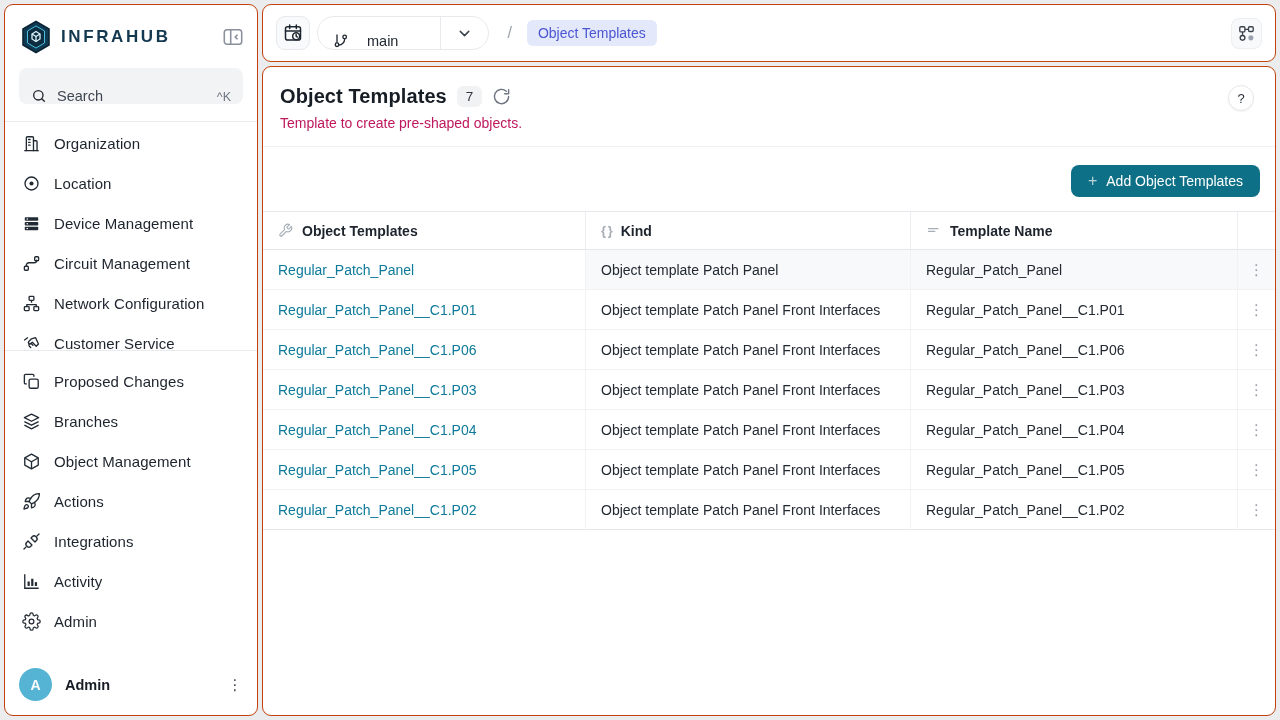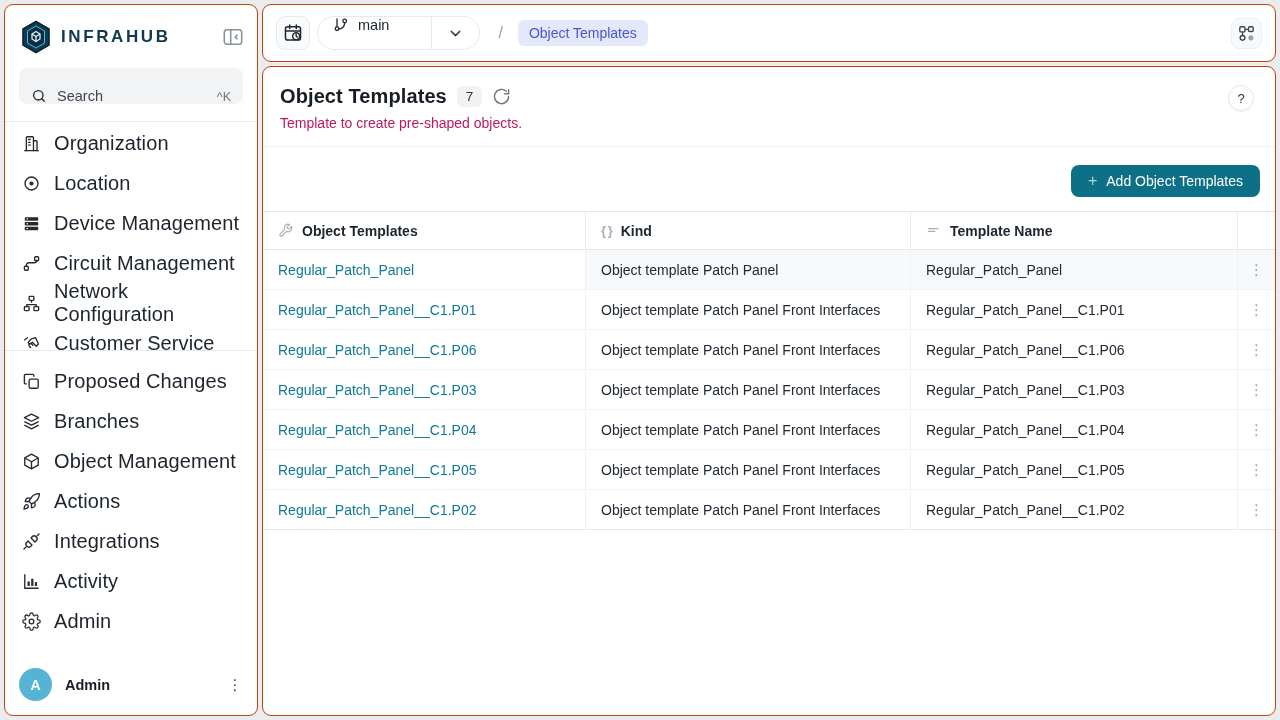--- a/index.html
+++ b/index.html
@@ -24,32 +24,32 @@
   .side-search .kbd { font-size:12.5px; color:#6d7580; }
 
   .divider { height:1px; background:#e8eaed; margin-top:17px; }
   .divider2 { height:1px; background:#e8eaed; }
 
   .nav-group { padding:0; }
   .nav-group.clipped { height:227px; overflow:hidden; margin-top:1px; }
   .nav-group.second { margin-top:10px; }
   .nav-item { height:40px; display:flex; align-items:center; padding:0 17px; gap:13px; cursor:pointer; }
   .nav-item .nico { width:19px; height:19px; color:#222a33; flex:0 0 auto; display:flex; }
-  .nav-item .nlabel { font-size:20px; color:#1d242d; font-weight:500; letter-spacing:.1px; }
+  .nav-item .nlabel { font-size:15px; color:#1d242d; font-weight:500; letter-spacing:.1px; }
 
   .user-row { position:absolute; left:14px; right:10px; bottom:14px; display:flex; align-items:center; gap:13px; }
   .avatar { width:33px; height:33px; border-radius:50%; background:#55b4d3; color:#fff; font-size:14px; font-weight:bold; display:flex; align-items:center; justify-content:center; }
   .user-name { font-size:14.5px; font-weight:bold; color:#171d25; flex:1; }
   .kebab { color:#454c56; font-size:15px; width:24px; text-align:center; cursor:pointer; letter-spacing:0; }
 
   
   .topbar { left:262px; top:4px; right:4px; height:58px; display:flex; align-items:center; padding:0 13px; }
   .icon-btn { width:34px; height:34px; border:1px solid #e7e9ec; background:#f9fafb; border-radius:9px; display:flex; align-items:center; justify-content:center; color:#1d2630; cursor:pointer; }
   .branch-pill { margin-left:7px; height:34px; border:1px solid #e7e9ec; border-radius:17px; display:flex; align-items:stretch; background:#fff; cursor:pointer; }
-  .branch-left { display:flex; align-items:flex-start; gap:9px; padding:0 42px 0 15px; }
+  .branch-left { display:flex; align-items:flex-end; gap:18px; padding:0 42px 0 15px; }
   .branch-left .blabel { font-size:14.5px; color:#222932; }
   .branch-sep { width:1px; background:#e7e9ec; }
   .branch-chevron { width:47px; display:flex; align-items:center; justify-content:center; color:#3a424d; }
   .crumb-slash { margin:0 15px 0 18px; color:#9aa1ab; font-size:16px; }
   .crumb-chip { background:#e4e8fb; color:#4a55d2; font-size:14px; padding:5px 11px; border-radius:6px; cursor:pointer; }
   .schema-btn { margin-left:auto; width:31px; height:31px; border:1px solid #eceef1; background:#f8f9fa; border-radius:8px; display:flex; align-items:center; justify-content:center; color:#3c434d; cursor:pointer; }
 
   
   .main { left:262px; top:66px; right:4px; bottom:4px; overflow:hidden; }
   .page-head { position:relative; padding:18px 16px 15px 17px; border-bottom:1px solid #eef0f2; }

